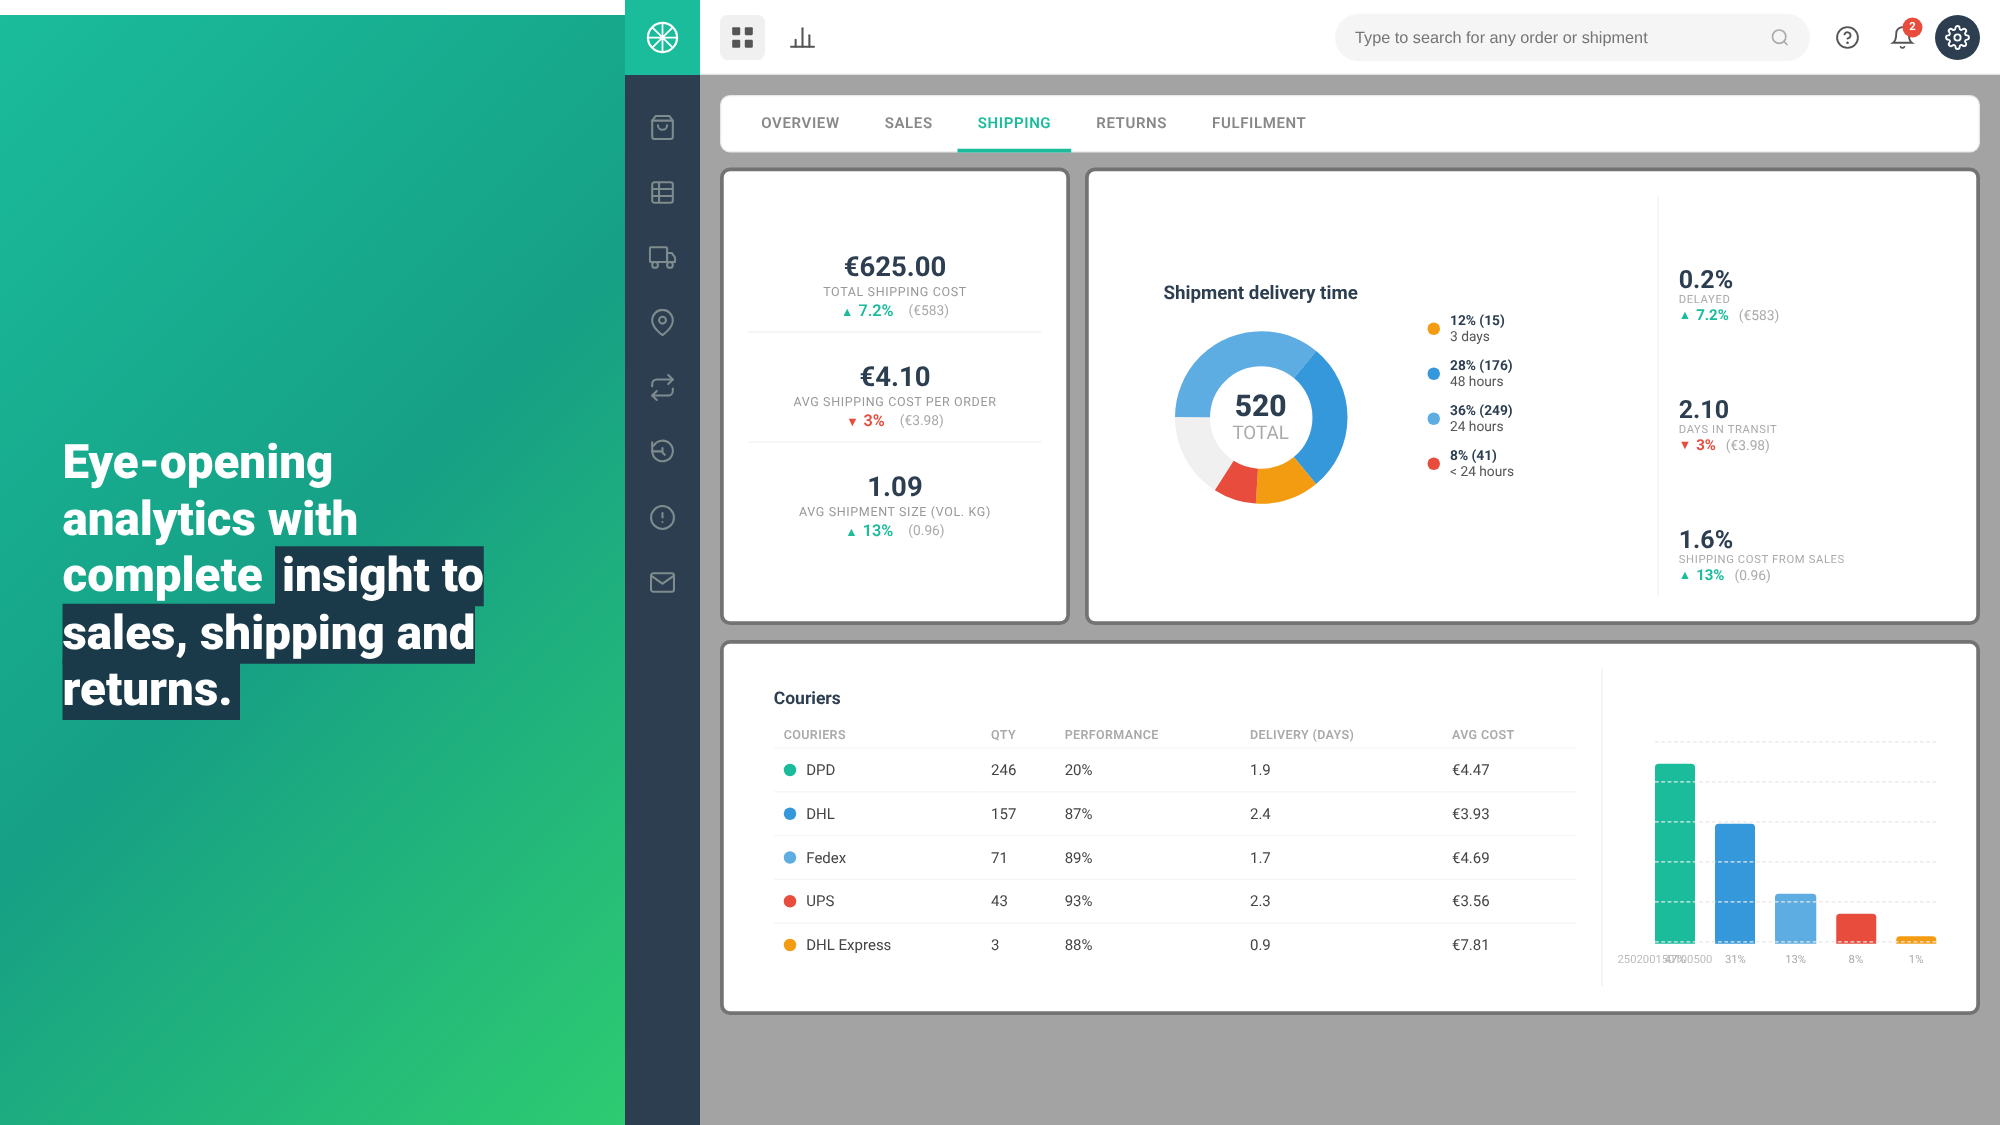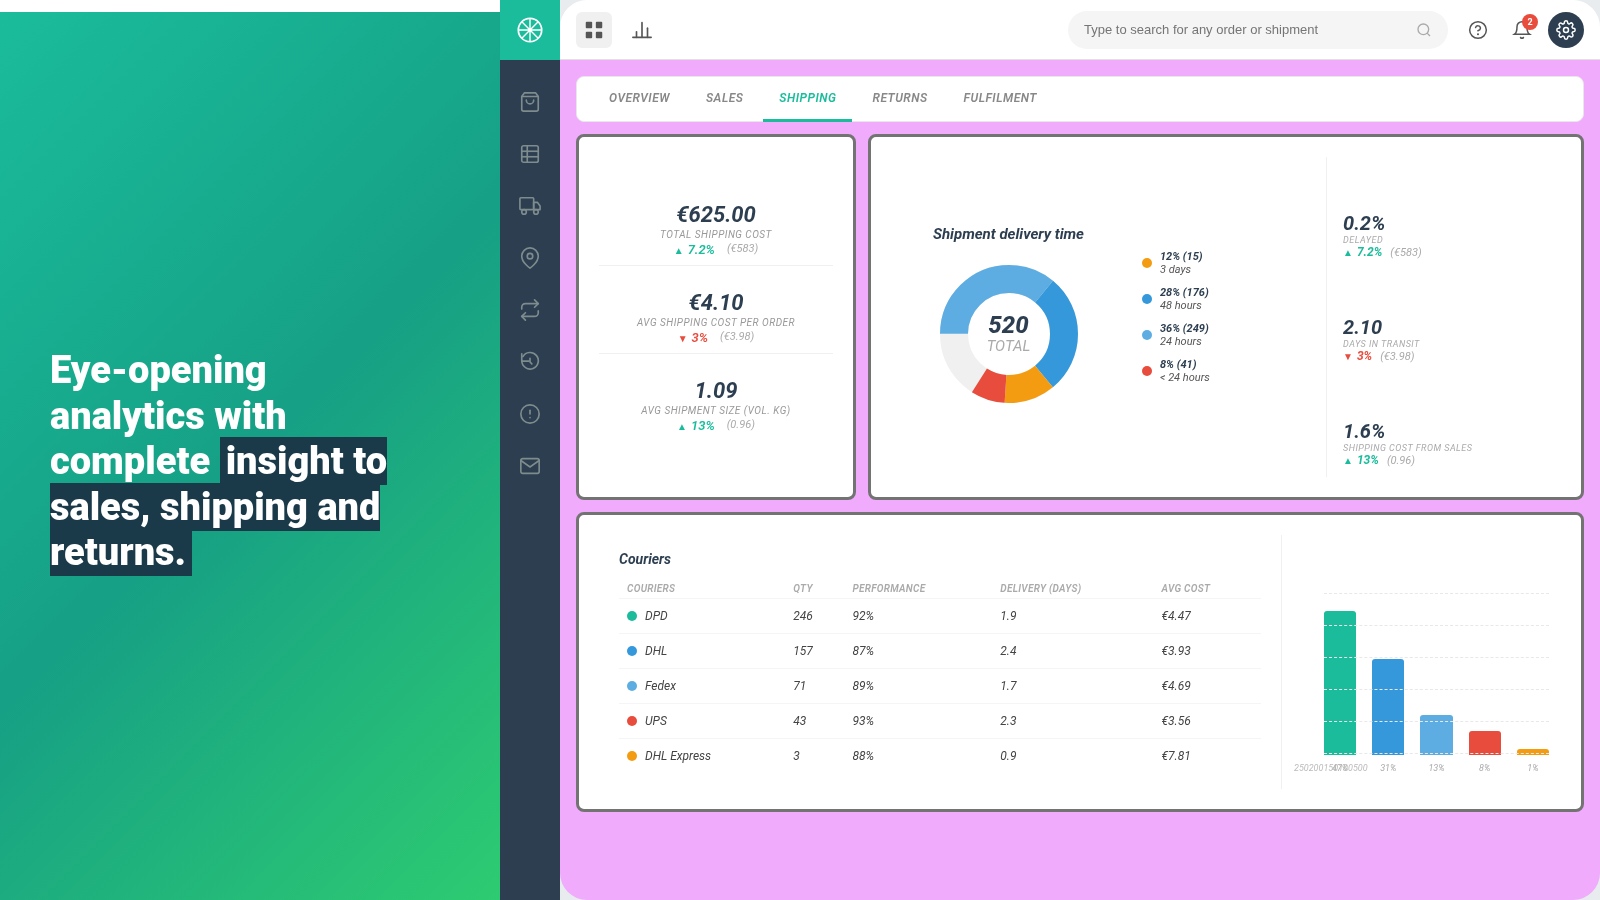--- a/index.html
+++ b/index.html
@@ -100,21 +100,20 @@
       fill: none;
       stroke-width: 1.8;
     }
 
     
     .main-content {
       flex: 1;
       display: flex;
       flex-direction: column;
       overflow: hidden;
-      border-radius: 27px;
     }
 
     
     .topbar {
       height: 60px;
       background: white;
       display: flex;
       align-items: center;
       padding: 0 16px;
       gap: 12px;
@@ -209,22 +208,21 @@
       align-items: center;
       justify-content: center;
       font-weight: bold;
     }
 
     
     .content-area {
       flex: 1;
       padding: 16px;
       overflow-y: auto;
-      background: #f0abfc;
-      font-style: italic;
+      background: #a3a3a3;
     }
 
     
     .tabs {
       background: white;
       border-radius: 8px;
       padding: 0 16px;
       display: flex;
       align-items: center;
       gap: 4px;
@@ -817,21 +815,21 @@
             </thead>
             <tbody id="couriers-tbody">
             <tr>
     <td>
       <div class="courier-name-cell">
         <div class="courier-dot" style="background:#1abc9c"></div>
         <span>DPD</span>
       </div>
     </td>
     <td>246</td>
-    <td>92%</td>
+    <td>20%</td>
     <td>1.9</td>
     <td>€4.47</td>
   </tr>
                 <tr>
     <td>
       <div class="courier-name-cell">
         <div class="courier-dot" style="background:#3498db"></div>
         <span>DHL</span>
       </div>
     </td>

